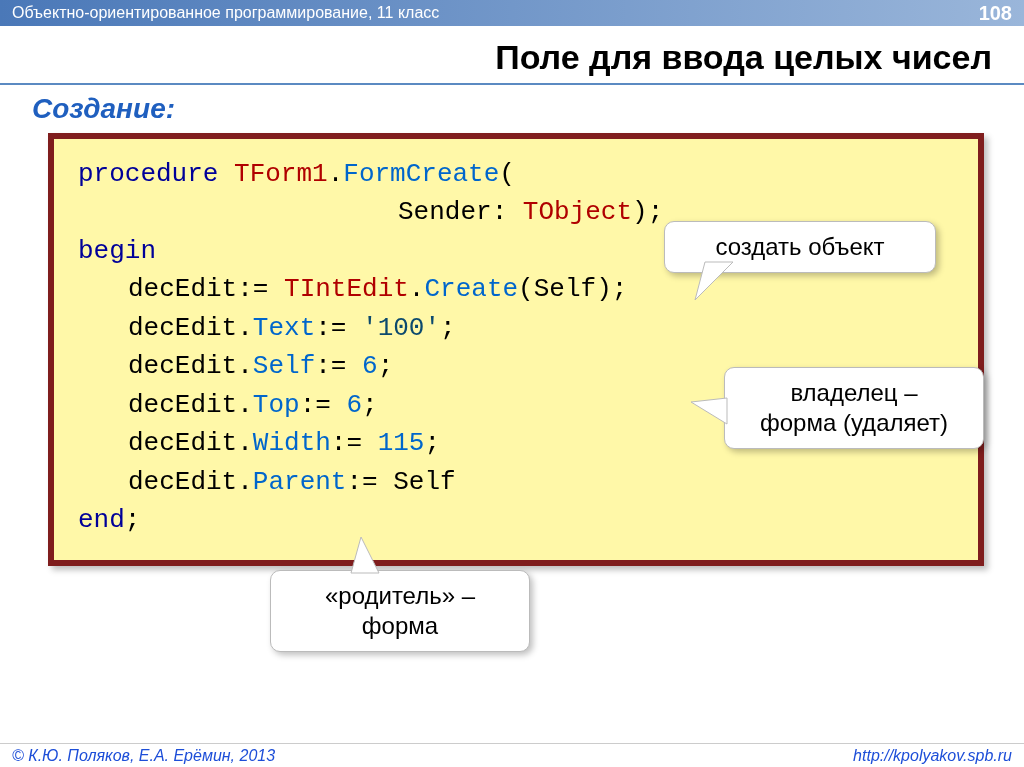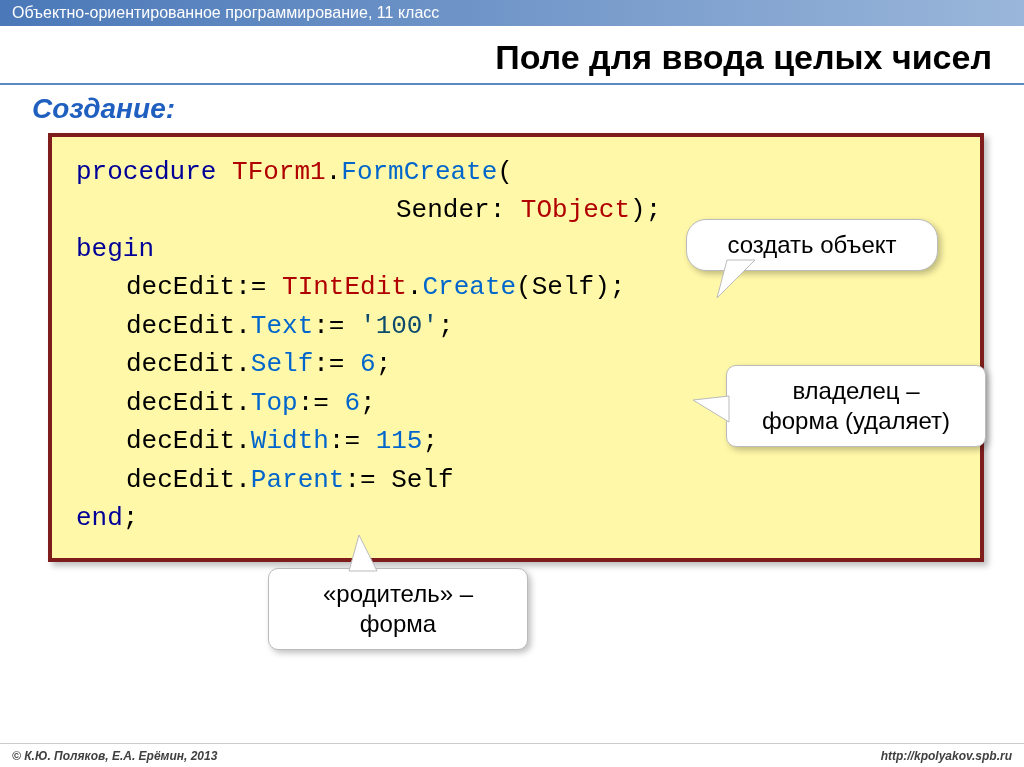--- a/index.html
+++ b/index.html
@@ -14,21 +14,20 @@
   .header {
     width: 100%;
     height: 26px;
     background: linear-gradient(to right, #4a78b8, #9ab6da);
     color: #fff;
     font-size: 16px;
     line-height: 26px;
     padding: 0 12px;
     display: flex;
     justify-content: space-between;
-    flex-direction: column;
   }
   .header .page-num { font-weight: bold; font-size: 20px; }
   .title {
     font-size: 34px;
     font-weight: bold;
     color: #000;
     padding: 12px 32px 4px 32px;
     text-align: right;
   }
   .rule {
@@ -41,21 +40,21 @@
     font-style: italic;
     font-size: 28px;
     font-weight: bold;
     padding-left: 32px;
     margin-bottom: 8px;
   }
   .codebox {
     position: relative;
     margin: 0 40px 1px 48px;
     background: #fff8a8;
-    border: 4px solid #7f1d1d;
+    border: 6px solid #7f1d1d;
     box-shadow: 4px 4px 6px rgba(0,0,0,0.25);
     padding: 16px 24px 20px 24px;
     font-family: "Courier New", monospace;
     font-size: 26px;
     line-height: 1.48;
     color: #000;
   }
   .kw { color: #000099; }
   .cls { color: #b00000; }
   .mth { color: #0066cc; }
@@ -75,41 +74,40 @@
     font-size: 24px;
     color: #000;
     padding: 10px 22px;
     text-align: center;
     line-height: 1.25;
   }
   .callout svg.tail {
     position: absolute;
     overflow: visible;
   }
-  .c1 { top: 82px; right: 42px; width: 252px; border-radius: 20px; }
+  .c1 { top: 82px; right: 42px; width: 272px; }
   .c1 .tail { left: 40px; bottom: -30px; }
   .c2 { top: 228px; right: -6px; width: 260px; }
   .c2 .tail { left: -28px; top: 30px; }
   .c3 { left: 216px; bottom: -92px; width: 260px; }
   .c3 .tail { left: 80px; top: -28px; }
 
   .footer {
     position: absolute;
     bottom: 0; left: 0; right: 0;
     height: 24px;
     border-top: 1px solid #ccc;
-    font-size: 12px;
+    font-size: 16px;
     font-style: italic;
-    color: #404040;
+    color: #1d4ed8;
     display: flex;
     justify-content: space-between;
     align-items: center;
     padding: 0 12px;
     background: #fff;
-    font-weight: bold;
   }
 </style>
 </head>
 <body>
 
 <div class="header">
   <span>Объектно-ориентированное программирование, 11 класс</span>
   <span class="page-num">108</span>
 </div>
 

